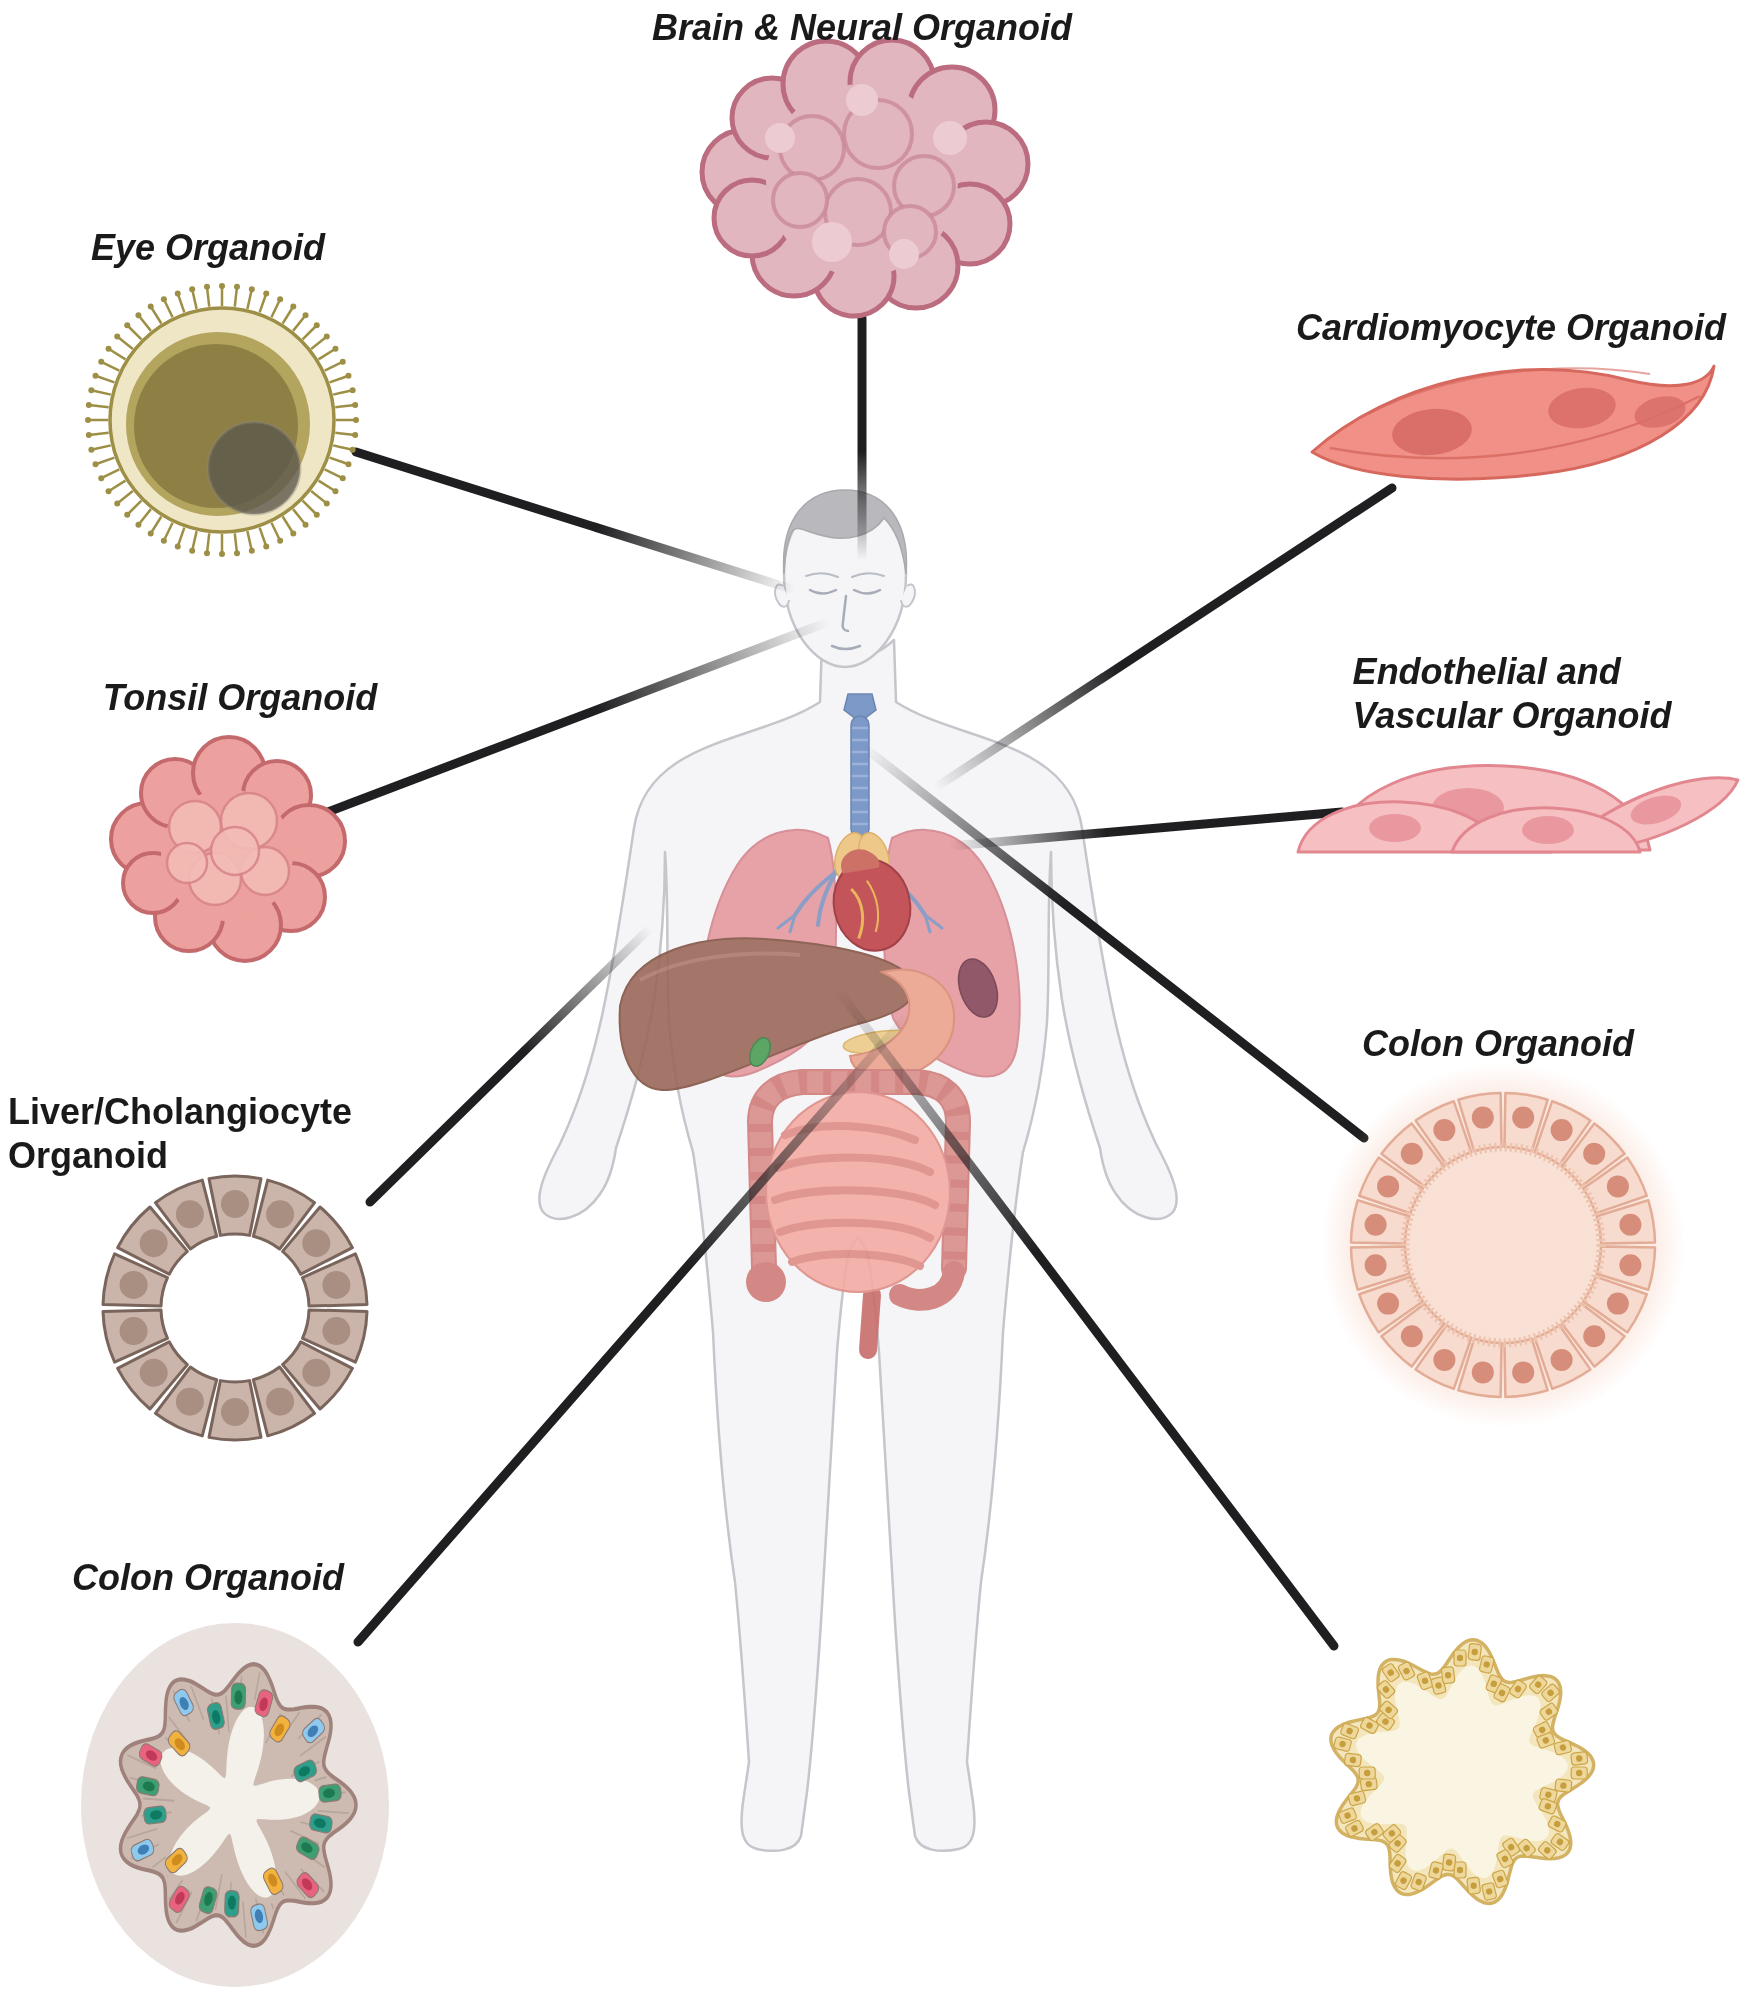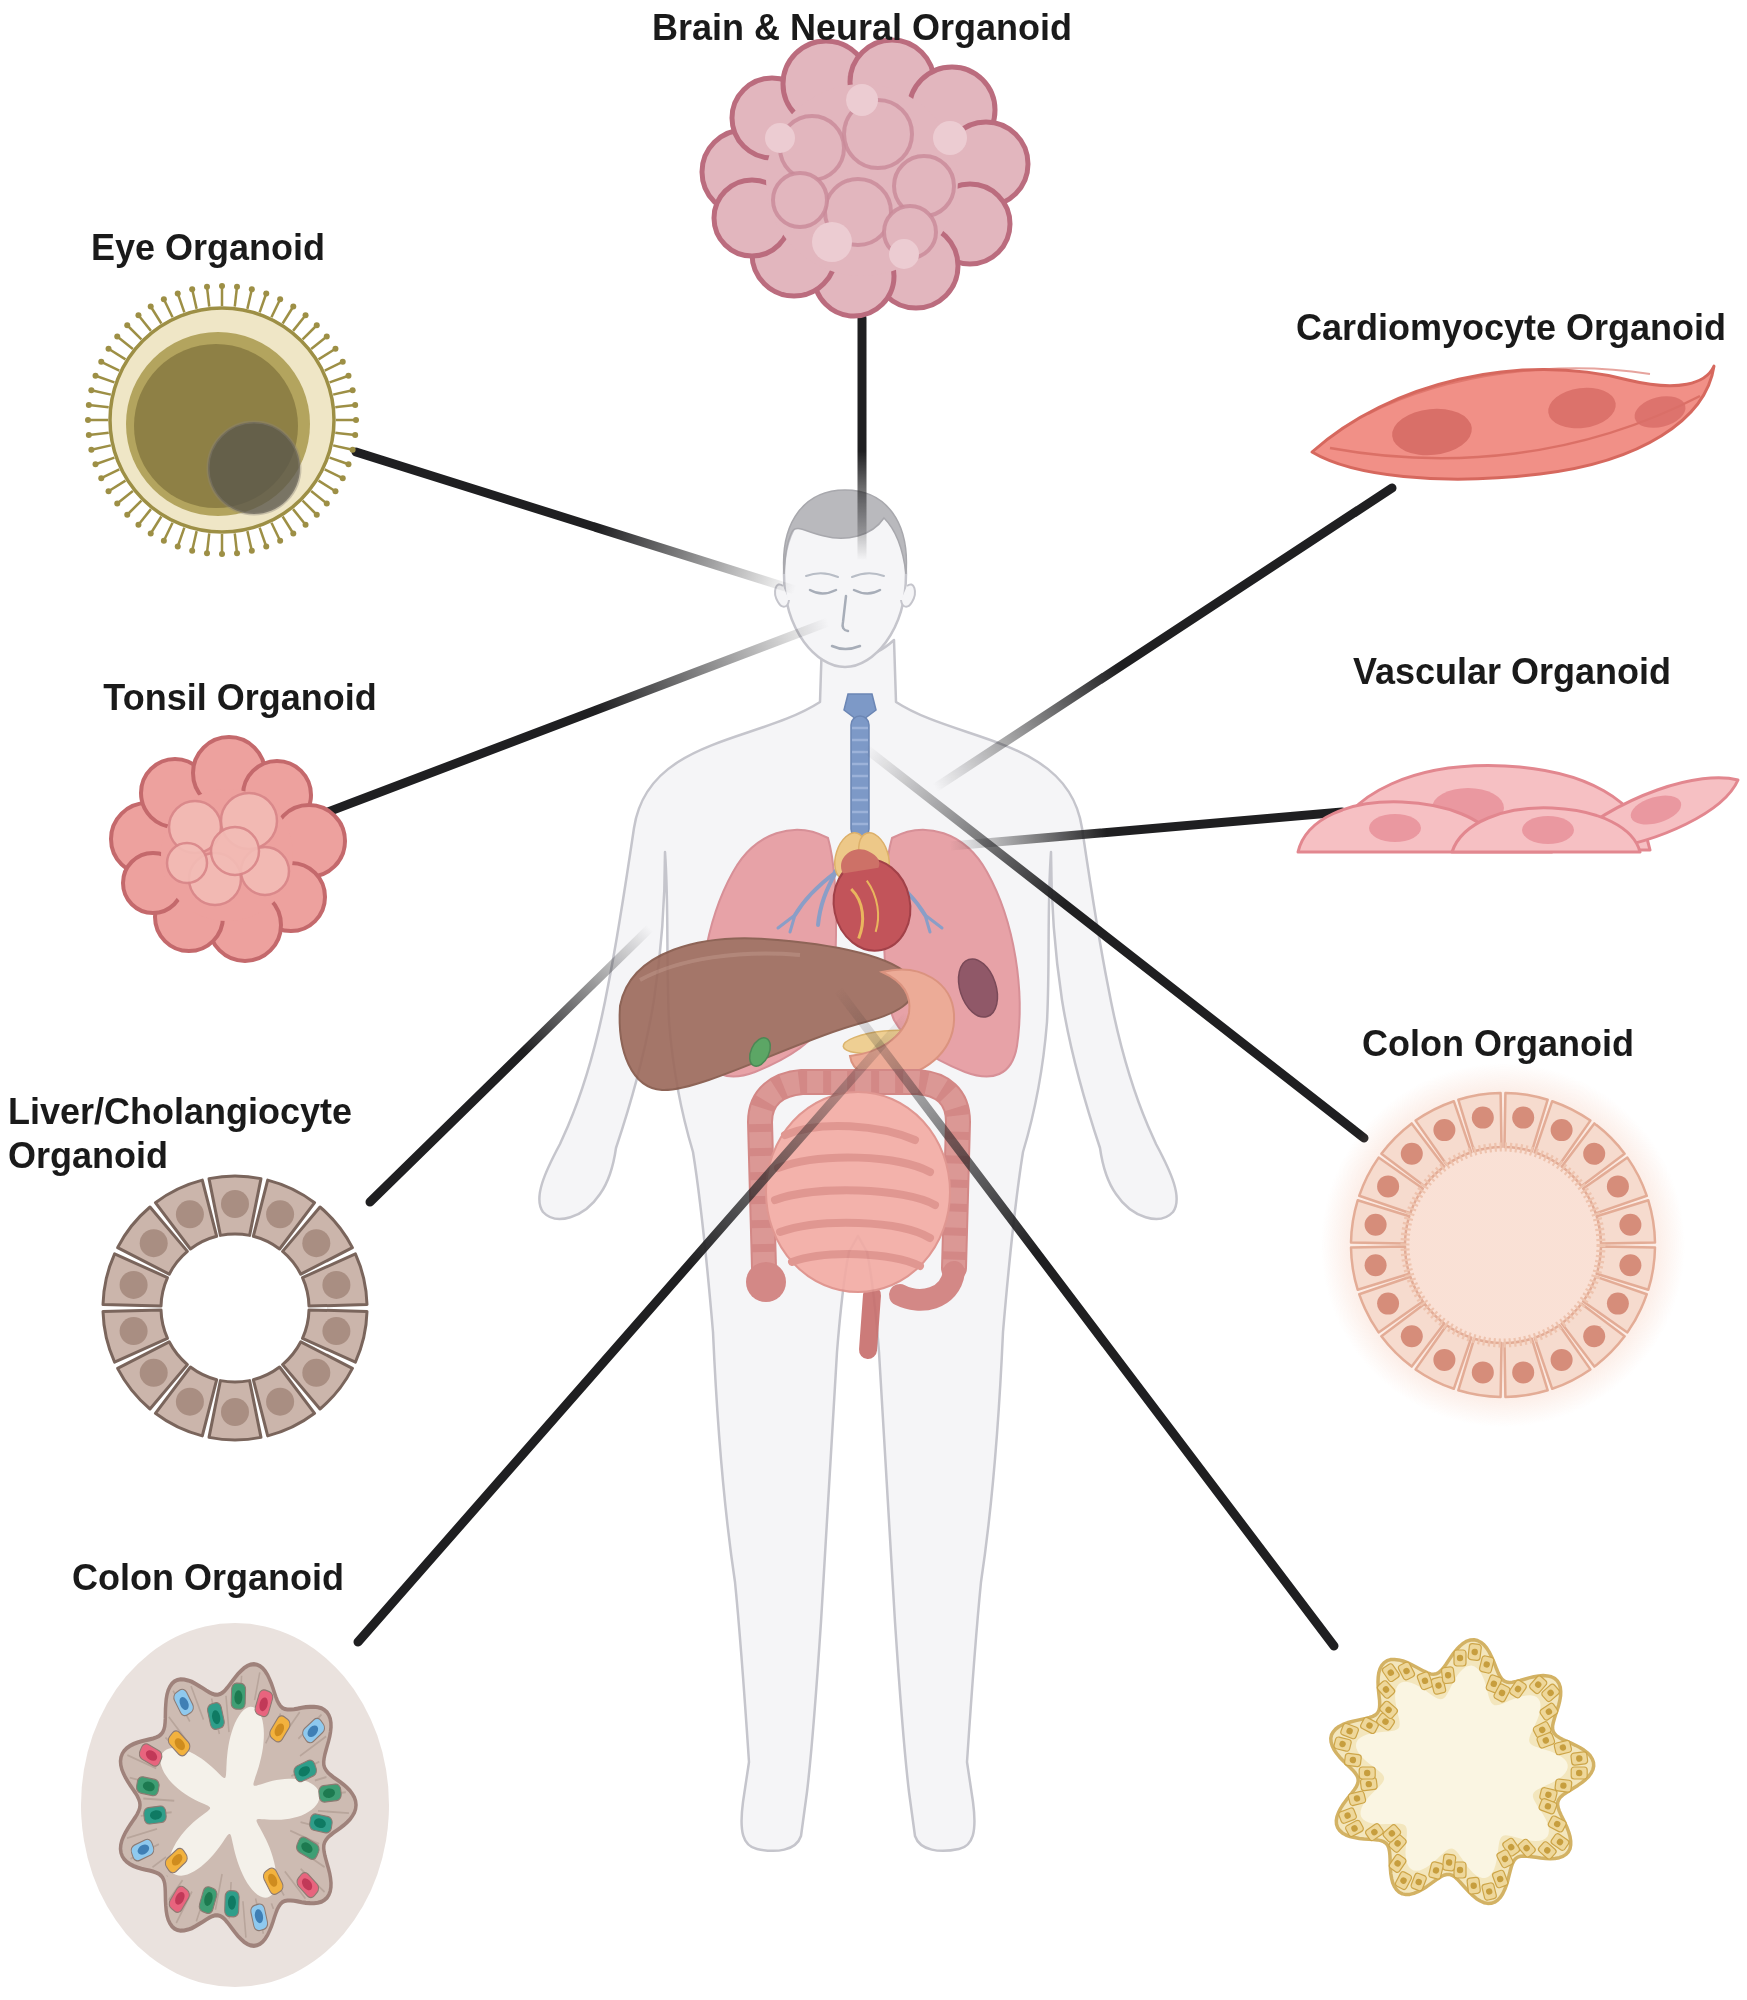--- a/index.html
+++ b/index.html
@@ -1,21 +1,21 @@
 <!DOCTYPE html>
 <html><head>
 <meta charset="utf-8">
 <style>
   html,body{margin:0;padding:0;background:#ffffff;}
   #stage{position:relative;width:1747px;height:2000px;background:#ffffff;overflow:hidden;
          font-family:"Liberation Sans",sans-serif;}
   #canvas{position:absolute;left:0;top:0;}
   .label{position:absolute;font:700 36px "Liberation Sans",sans-serif;color:#1a1a1a;
          white-space:nowrap;line-height:44px;}
-  .label.center{transform:translateX(-50%);text-align:left;}
+  .label.center{transform:translateX(-50%);text-align:left;font-style:italic;}
 </style>
 </head>
 <body>
 
 <div id="stage">
 
 <svg id="canvas" width="1747" height="2000" viewBox="0 0 1747 2000">
   <defs>
     <linearGradient id="lgBrain" gradientUnits="userSpaceOnUse" x1="862" y1="318" x2="862" y2="560">
       <stop offset="0" stop-color="#1f1f21"></stop>
@@ -915,20 +915,21 @@
           <circle cx="0" cy="0" r="3.2" fill="#c79e3e"></circle>
         </g>
       </g>
 </svg>
 
 <div class="label center" style="left:862px;top:6px">Brain &amp; Neural Organoid</div>
 <div class="label center" style="left:208px;top:226px">Eye Organoid</div>
 <div class="label center" style="left:1511px;top:306px">Cardiomyocyte Organoid</div>
 <div class="label center" style="left:240px;top:676px">Tonsil Organoid</div>
 <div class="label center" style="left:1512px;top:650px">
+  <div>Endothelial and</div>
   <div>Vascular Organoid</div>
 </div>
 <div class="label center" style="left:1498px;top:1022px">Colon Organoid</div>
 <div class="label" style="left:8px;top:1090px">
   <div>Liver/Cholangiocyte</div>
   <div>Organoid</div>
 </div>
 <div class="label center" style="left:208px;top:1556px">Colon Organoid</div>
 
 </div>

